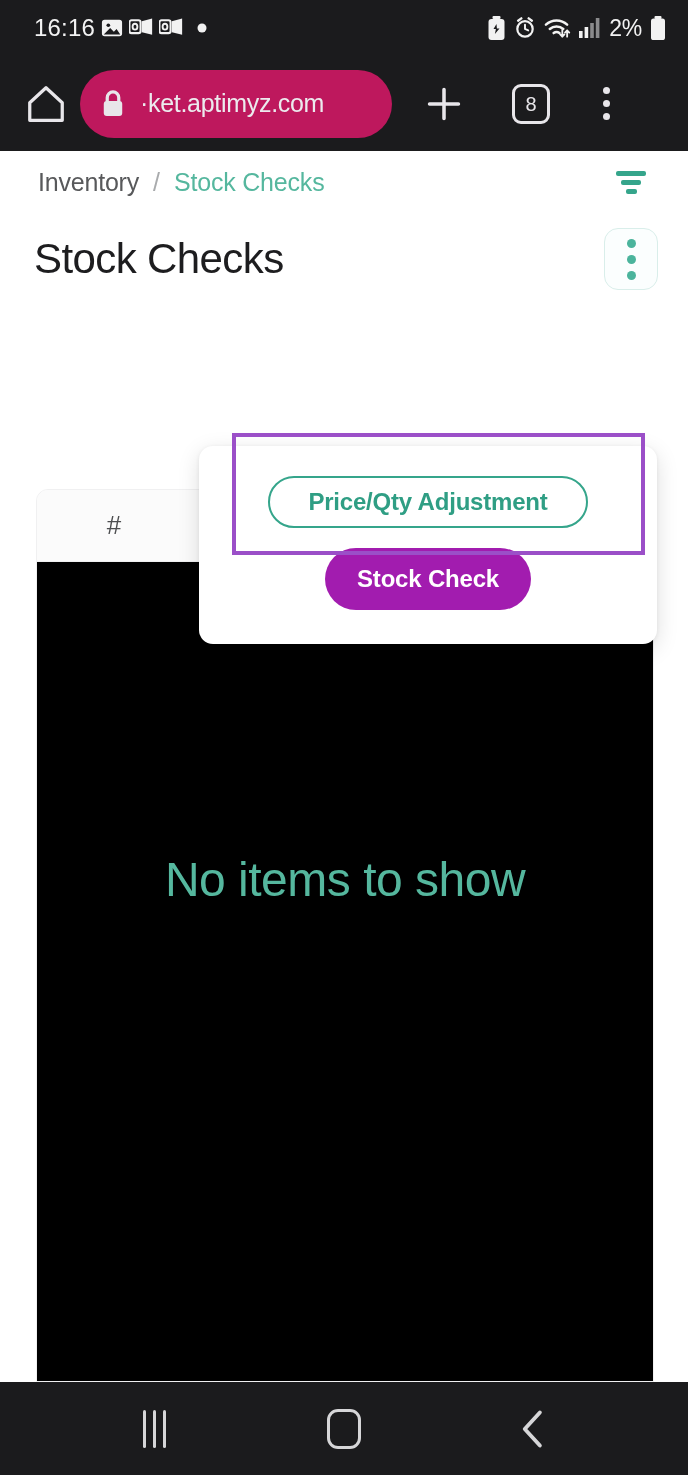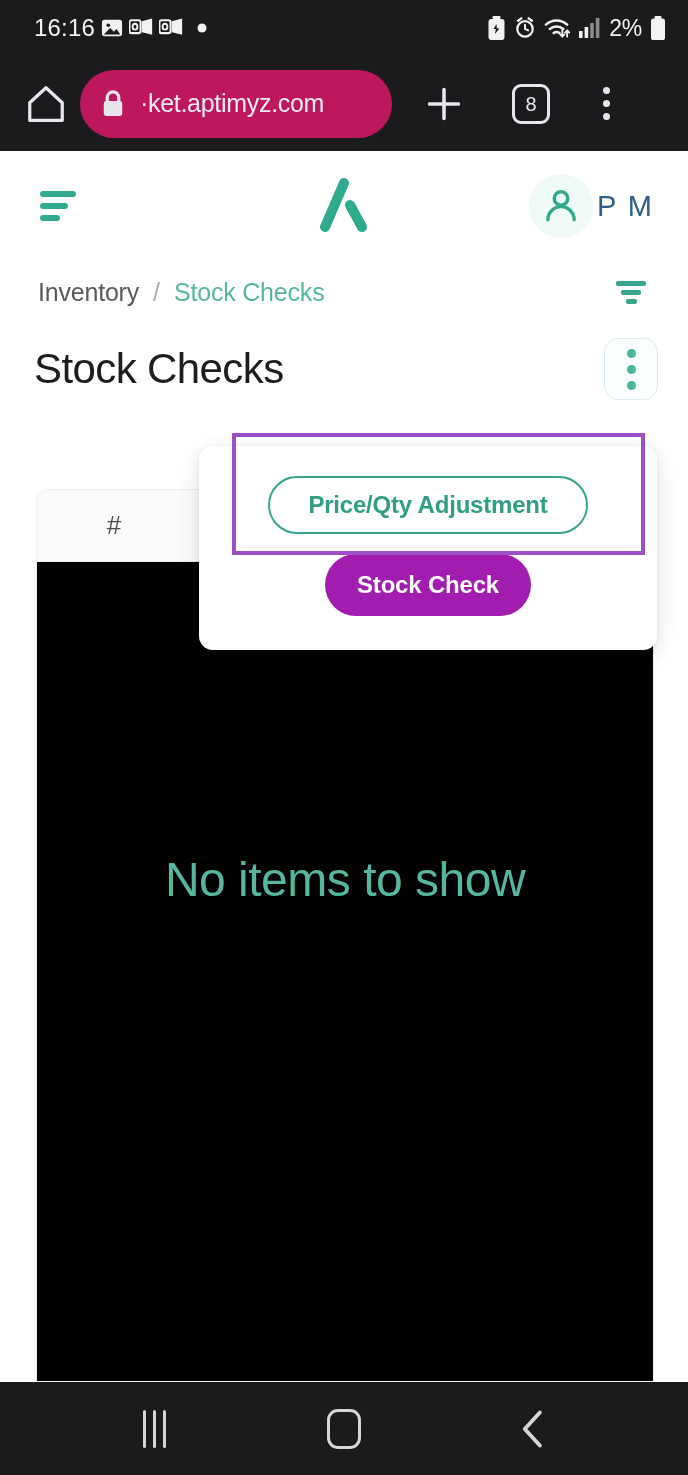--- a/index.html
+++ b/index.html
@@ -316,21 +316,21 @@
     border-radius: 14px;
     box-shadow: 0 6px 22px rgba(0,0,0,0.13), 0 1px 4px rgba(0,0,0,0.07);
     padding: 30px 0 34px 0;
     display: flex;
     flex-direction: column;
     align-items: center;
     gap: 20px;
     z-index: 20;
   }
   .btn-outline {
-    width: 320px; height: 58px;
+    width: 320px; height: 52px;
     border: 2px solid #35a58b;
     border-radius: 29px;
     background: #ffffff;
     color: #2f9e84;
     font-size: 24px;
     font-weight: bold;
     letter-spacing: -0.2px;
     display: flex;
     align-items: center;
     justify-content: center;
@@ -494,44 +494,20 @@
 
     <div class="kebab-browser">
       <span></span>
       <span></span>
       <span></span>
     </div>
   </div>
 
   <div class="app">
 
-    <div class="app-header">
-      <div class="hamburger">
-        <i></i>
-        <i></i>
-        <i></i>
-      </div>
-
-      <div class="brand-logo">
-        <svg width="62" height="58" viewBox="0 0 62 58">
-          <path d="M31 6 L12 50" stroke="#2faa8c" stroke-width="10" stroke-linecap="round" fill="none"></path>
-          <path d="M37 28 L49 50" stroke="#2faa8c" stroke-width="10" stroke-linecap="round" fill="none"></path>
-        </svg>
-      </div>
-
-      <div class="user-chip">
-        <div class="avatar">
-          <svg width="40" height="40" viewBox="0 0 32 32">
-            <circle cx="16" cy="10" r="5.4" fill="none" stroke="#2faa8c" stroke-width="2.7"></circle>
-            <path d="M5.5 27 A10.5 10.5 0 0 1 26.5 27" fill="none" stroke="#2faa8c" stroke-width="2.7" stroke-linecap="round"></path>
-          </svg>
-        </div>
-        <span class="user-initials">P M</span>
-      </div>
-    </div>
 
     <div class="breadcrumb-row">
       <span class="crumb crumb-parent">Inventory</span>
       <span class="crumb-sep">/</span>
       <span class="crumb crumb-current">Stock Checks</span>
       <div class="filter-icon">
         <i></i>
         <i></i>
         <i></i>
       </div>

